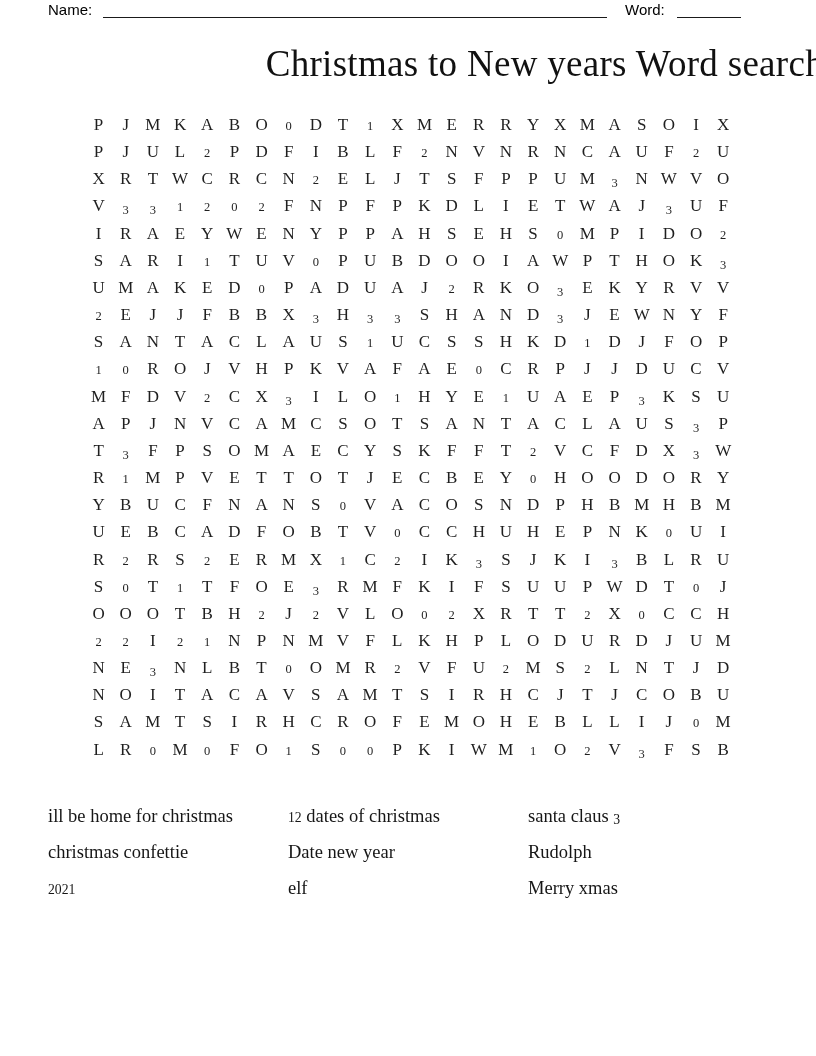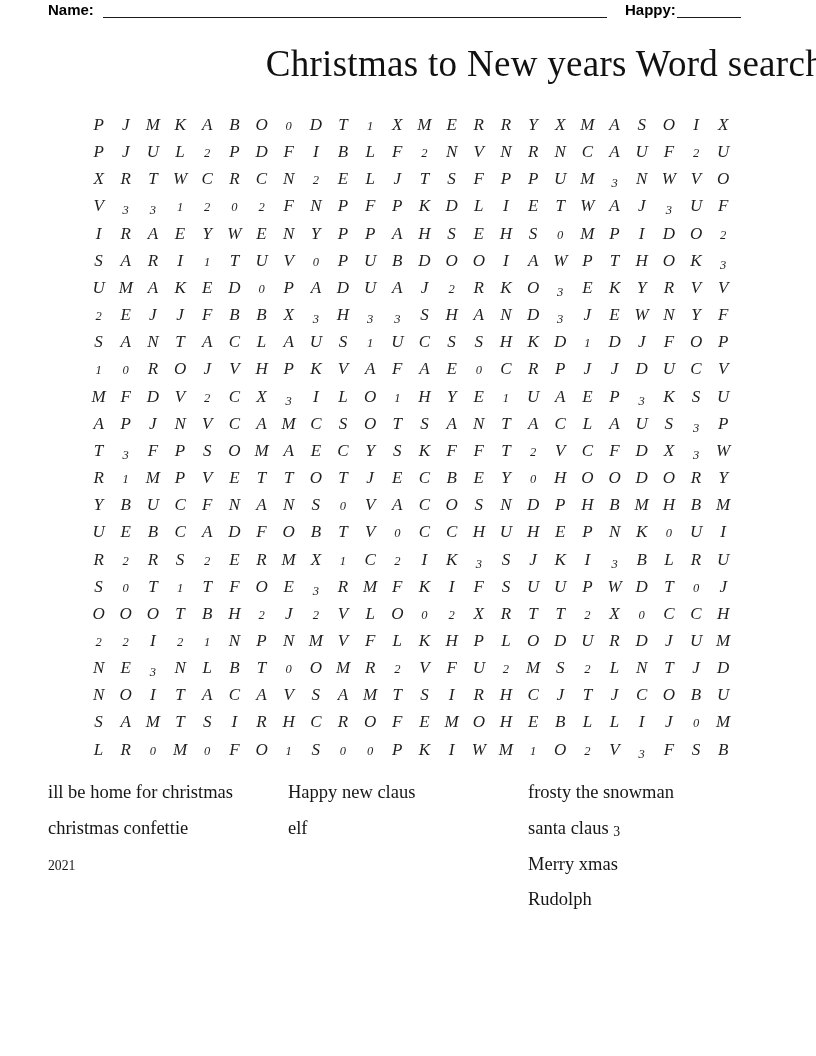--- a/index.html
+++ b/index.html
@@ -3,52 +3,52 @@
 <meta charset="utf-8">
 <style>
   html,body { margin:0; padding:0; }
   body {
     width:816px; height:1056px; background:#ffffff; position:relative;
     font-family:"Liberation Serif", serif; color:#1c1c1c; overflow:hidden;
   }
 
   
   .header { position:absolute; left:48px; top:0; width:720px; height:24px;
-            font-family:"Liberation Sans", sans-serif; font-size:15px; color:#000;font-weight:bold; }
+            font-family:"Liberation Sans", sans-serif; font-size:15px; color:#000; }
   .name-label { position:absolute; left:0; top:1px; }
   .name-line  { position:absolute; left:55px; top:17px; width:504px; border-bottom:1.6px solid #1a1a1a; }
   .date-label { position:absolute; left:577px; top:1px; }
   .date-line  { position:absolute; left:629px; top:17px; width:64px; border-bottom:1.6px solid #1a1a1a; }
 
   
   .title { position:absolute; top:42px; left:0; width:816px; text-align:right;
            font-size:37px; letter-spacing:0.3px; color:#111; white-space:nowrap;padding-left:8px; }
 
   
-  .grid { position:absolute; left:85px; top:111px;font-style:italic; }
+  .grid { position:absolute; left:85px; top:111px; }
   .grid-row { height:27.17px; line-height:27.17px; white-space:nowrap; }
   .cell { display:inline-block; width:27.17px; text-align:center;
           font-size:17px; color:#1f1f1f; }
   .cell.d  { font-size:12.5px; }      
   .cell.d3 { position:relative; top:3px; }  
 
   
   .word-list { position:absolute; left:48px; top:775px; display:flex; }
-  .word-col { width:240px; }
+  .word-col { width:240px;margin-top:24px; }
   .word-item { height:35.8px; line-height:35.8px; font-size:18.5px; color:#161616; white-space:nowrap; }
   .word-item .d  { font-size:0.74em; }
   .word-item .d3 { position:relative; top:0.14em; }
 </style>
 </head>
 <body>
 
 <div class="header">
   <span class="name-label">Name:</span>
   <span class="name-line"></span>
-  <span class="date-label">Happy:</span>
+  <span class="date-label">Word:</span>
   <span class="date-line"></span>
 </div>
 
 <div class="title">Christmas to New years Word search</div>
 
 <div class="grid">
     <div class="grid-row"><span class="cell">P</span><span class="cell">J</span><span class="cell">M</span><span class="cell">K</span><span class="cell">A</span><span class="cell">B</span><span class="cell">O</span><span class="cell d">0</span><span class="cell">D</span><span class="cell">T</span><span class="cell d">1</span><span class="cell">X</span><span class="cell">M</span><span class="cell">E</span><span class="cell">R</span><span class="cell">R</span><span class="cell">Y</span><span class="cell">X</span><span class="cell">M</span><span class="cell">A</span><span class="cell">S</span><span class="cell">O</span><span class="cell">I</span><span class="cell">X</span></div>
     <div class="grid-row"><span class="cell">P</span><span class="cell">J</span><span class="cell">U</span><span class="cell">L</span><span class="cell d">2</span><span class="cell">P</span><span class="cell">D</span><span class="cell">F</span><span class="cell">I</span><span class="cell">B</span><span class="cell">L</span><span class="cell">F</span><span class="cell d">2</span><span class="cell">N</span><span class="cell">V</span><span class="cell">N</span><span class="cell">R</span><span class="cell">N</span><span class="cell">C</span><span class="cell">A</span><span class="cell">U</span><span class="cell">F</span><span class="cell d">2</span><span class="cell">U</span></div>
     <div class="grid-row"><span class="cell">X</span><span class="cell">R</span><span class="cell">T</span><span class="cell">W</span><span class="cell">C</span><span class="cell">R</span><span class="cell">C</span><span class="cell">N</span><span class="cell d">2</span><span class="cell">E</span><span class="cell">L</span><span class="cell">J</span><span class="cell">T</span><span class="cell">S</span><span class="cell">F</span><span class="cell">P</span><span class="cell">P</span><span class="cell">U</span><span class="cell">M</span><span class="cell d d3">3</span><span class="cell">N</span><span class="cell">W</span><span class="cell">V</span><span class="cell">O</span></div>
     <div class="grid-row"><span class="cell">V</span><span class="cell d d3">3</span><span class="cell d d3">3</span><span class="cell d">1</span><span class="cell d">2</span><span class="cell d">0</span><span class="cell d">2</span><span class="cell">F</span><span class="cell">N</span><span class="cell">P</span><span class="cell">F</span><span class="cell">P</span><span class="cell">K</span><span class="cell">D</span><span class="cell">L</span><span class="cell">I</span><span class="cell">E</span><span class="cell">T</span><span class="cell">W</span><span class="cell">A</span><span class="cell">J</span><span class="cell d d3">3</span><span class="cell">U</span><span class="cell">F</span></div>
@@ -74,22 +74,22 @@
     <div class="grid-row"><span class="cell">L</span><span class="cell">R</span><span class="cell d">0</span><span class="cell">M</span><span class="cell d">0</span><span class="cell">F</span><span class="cell">O</span><span class="cell d">1</span><span class="cell">S</span><span class="cell d">0</span><span class="cell d">0</span><span class="cell">P</span><span class="cell">K</span><span class="cell">I</span><span class="cell">W</span><span class="cell">M</span><span class="cell d">1</span><span class="cell">O</span><span class="cell d">2</span><span class="cell">V</span><span class="cell d d3">3</span><span class="cell">F</span><span class="cell">S</span><span class="cell">B</span></div>
   </div>
 
 <div class="word-list">
     <div class="word-col">
       <div class="word-item">ill be home for christmas</div>
       <div class="word-item">christmas confettie</div>
       <div class="word-item"><span class="d">2</span><span class="d">0</span><span class="d">2</span><span class="d">1</span></div>
     </div>
     <div class="word-col">
-      <div class="word-item">Happy new claus</div>
+      <div class="word-item"><span class="d">1</span><span class="d">2</span> dates of christmas</div>
+      <div class="word-item">Date new year</div>
       <div class="word-item">elf</div>
     </div>
     <div class="word-col">
-      <div class="word-item">frosty the snowman</div>
       <div class="word-item">santa claus <span class="d d3">3</span></div>
+      <div class="word-item">Rudolph</div>
       <div class="word-item">Merry xmas</div>
-      <div class="word-item">Rudolph</div>
     </div>
   </div>
 
 </body></html>

